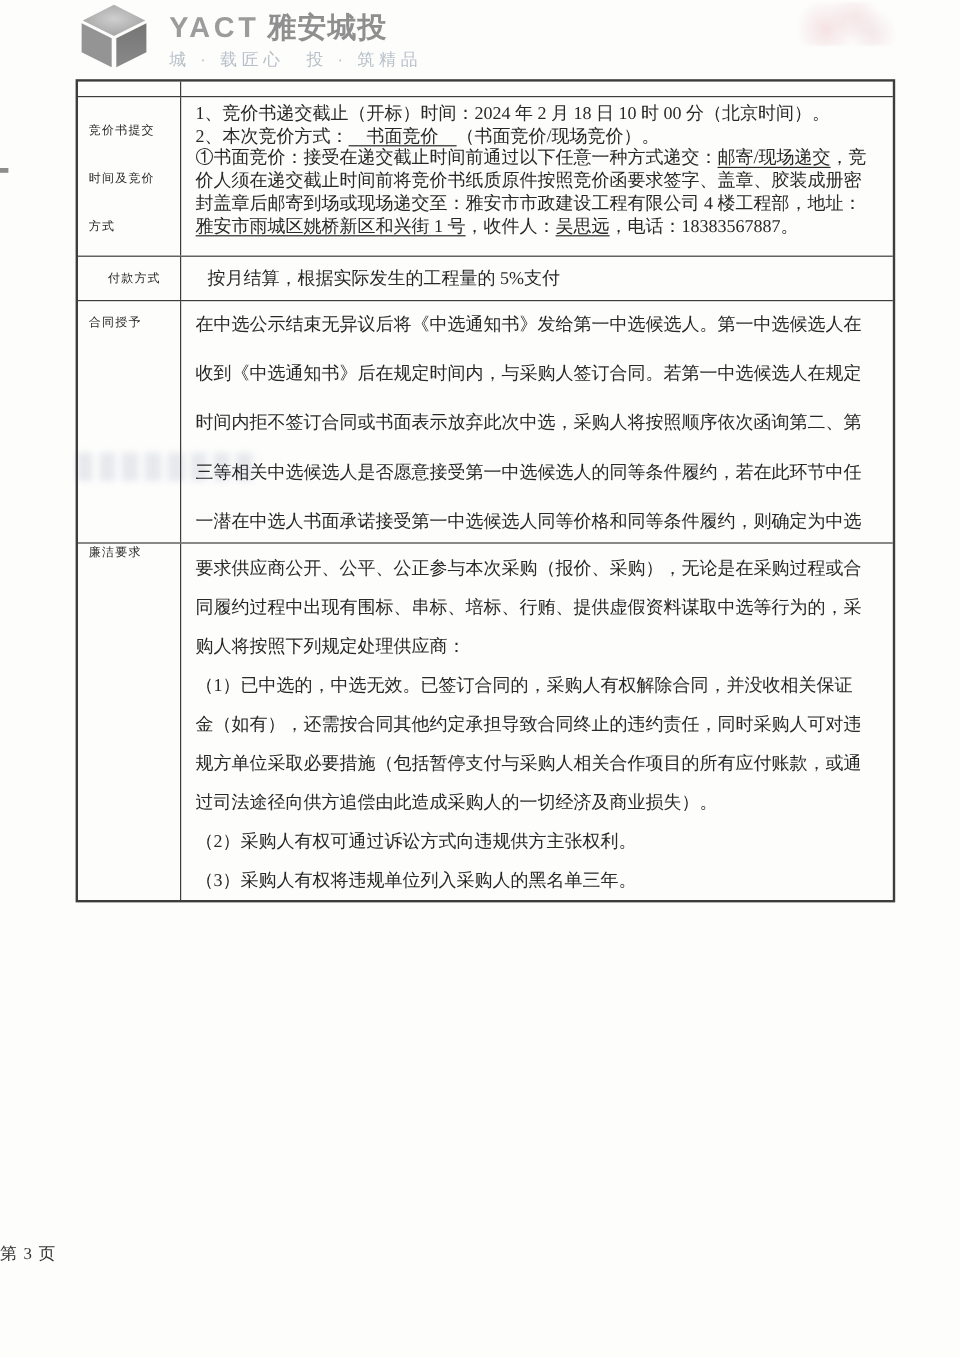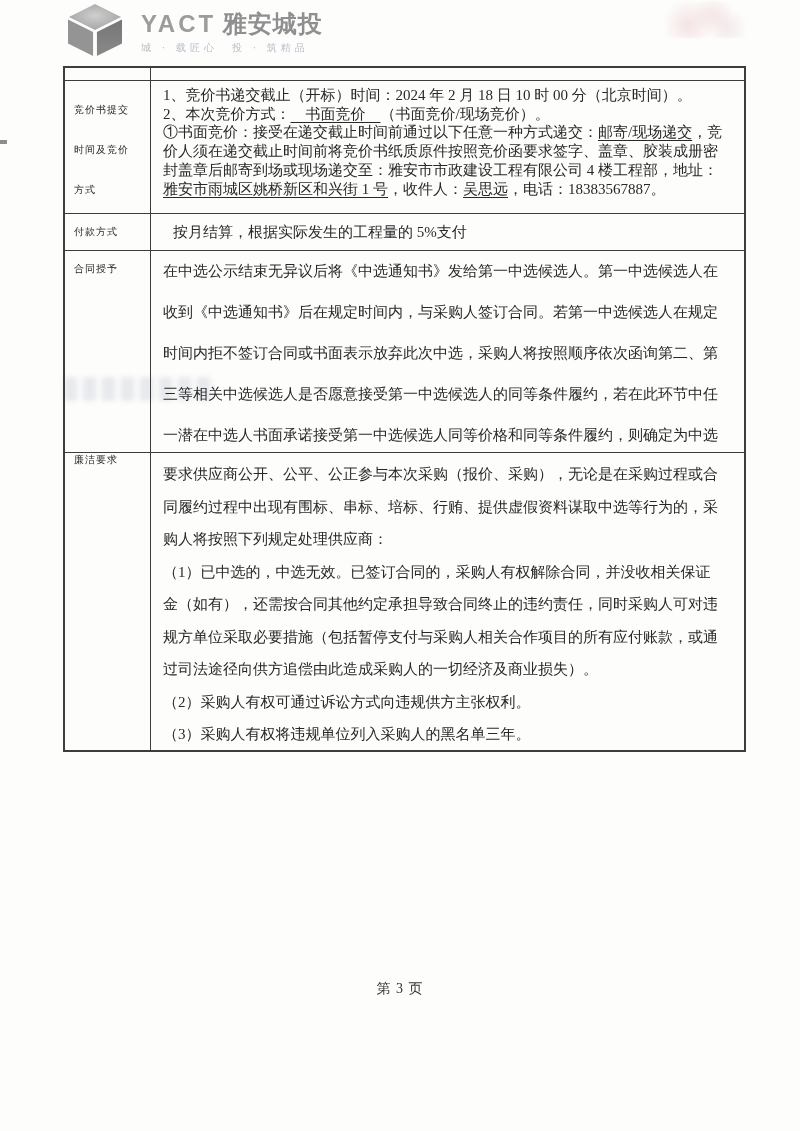--- a/index.html
+++ b/index.html
@@ -8,21 +8,21 @@
         font-family:"Liberation Serif","DejaVu Serif",serif;color:#282828;text-decoration:underline;}
 
   
   .logo{position:absolute;left:62px;top:3px;display:flex;align-items:flex-start;gap:13px;}
   .logo-cube{width:66px;height:54px;flex-shrink:0;}
   .logo-textblock{padding-top:8px;}
   .logo-title{font-family:"Liberation Sans","DejaVu Sans",sans-serif;font-size:24px;line-height:26px;white-space:nowrap;}
   .logo-title .yact{color:#9c9c9c;font-weight:700;letter-spacing:3px;}
   .logo-title .cnname{color:#8f8f8f;font-weight:700;letter-spacing:1px;}
   .logo-tagline{margin-top:4px;font-family:"Liberation Sans","DejaVu Sans",sans-serif;
-                font-size:10px;color:#b7bfc8;letter-spacing:4px;white-space:nowrap;}
+                font-size:14px;color:#b7bfc8;letter-spacing:4px;white-space:nowrap;}
 
   
   .artifact-pink{position:absolute;left:666px;top:2px;width:80px;height:36px;pointer-events:none;
      background:
       radial-gradient(circle at 28% 62%, rgba(224,158,165,.28), transparent 42%),
       radial-gradient(circle at 58% 30%, rgba(224,158,165,.22), transparent 38%),
       radial-gradient(circle at 76% 72%, rgba(205,140,150,.18), transparent 32%);
      filter:blur(1px);}
   .artifact-bleed{position:absolute;left:64px;top:377px;width:152px;height:24px;pointer-events:none;
      background:repeating-linear-gradient(90deg, rgba(118,128,158,.38) 0 13px, rgba(118,128,158,.04) 13px 19px);
@@ -43,37 +43,37 @@
   .r3{height:202px;}
   .r4{height:298px;}
 
   
   .r1 .tlabel{padding-top:9px;}
   .r1 .tlabel .line{line-height:40px;white-space:nowrap;}
   .r1 .tcontent{padding:5px 0 0 12px;}
   .r1 .tcontent .line{line-height:18.7px;white-space:nowrap;}
 
   
-  .r2 .tlabel{display:flex;align-items:center;}
+  .r2 .tlabel{display:flex;align-items:center;justify-content:center;}
   .r2 .tcontent{display:flex;align-items:center;padding-left:22px;}
 
   
   .r3 .tlabel{padding-top:11px;}
   .r3 .tcontent{padding-left:12px;}
   .r3 .tcontent .line{line-height:41px;white-space:nowrap;}
 
   
   .r4 .tlabel{display:flex;align-items:flex-start;}
   .r4 .tcontent{padding:5px 0 0 12px;}
   .r4 .tcontent .line{line-height:32.5px;white-space:nowrap;}
 
   .u{text-decoration:underline;text-underline-offset:3px;margin-top:24px;}
 
   
-  .footer{position:absolute;left:0;right:0;top:980px;text-align:center;
+  .footer{position:absolute;left:0;right:0;top:1036px;text-align:left;
           font-size:14px;color:#333;letter-spacing:1px;}
 </style>
 </head>
 <body>
 
 <div class="page">
 
   <div class="logo">
     <svg class="logo-cube" viewBox="0 0 66 56" xmlns="http://www.w3.org/2000/svg">
       <defs>

